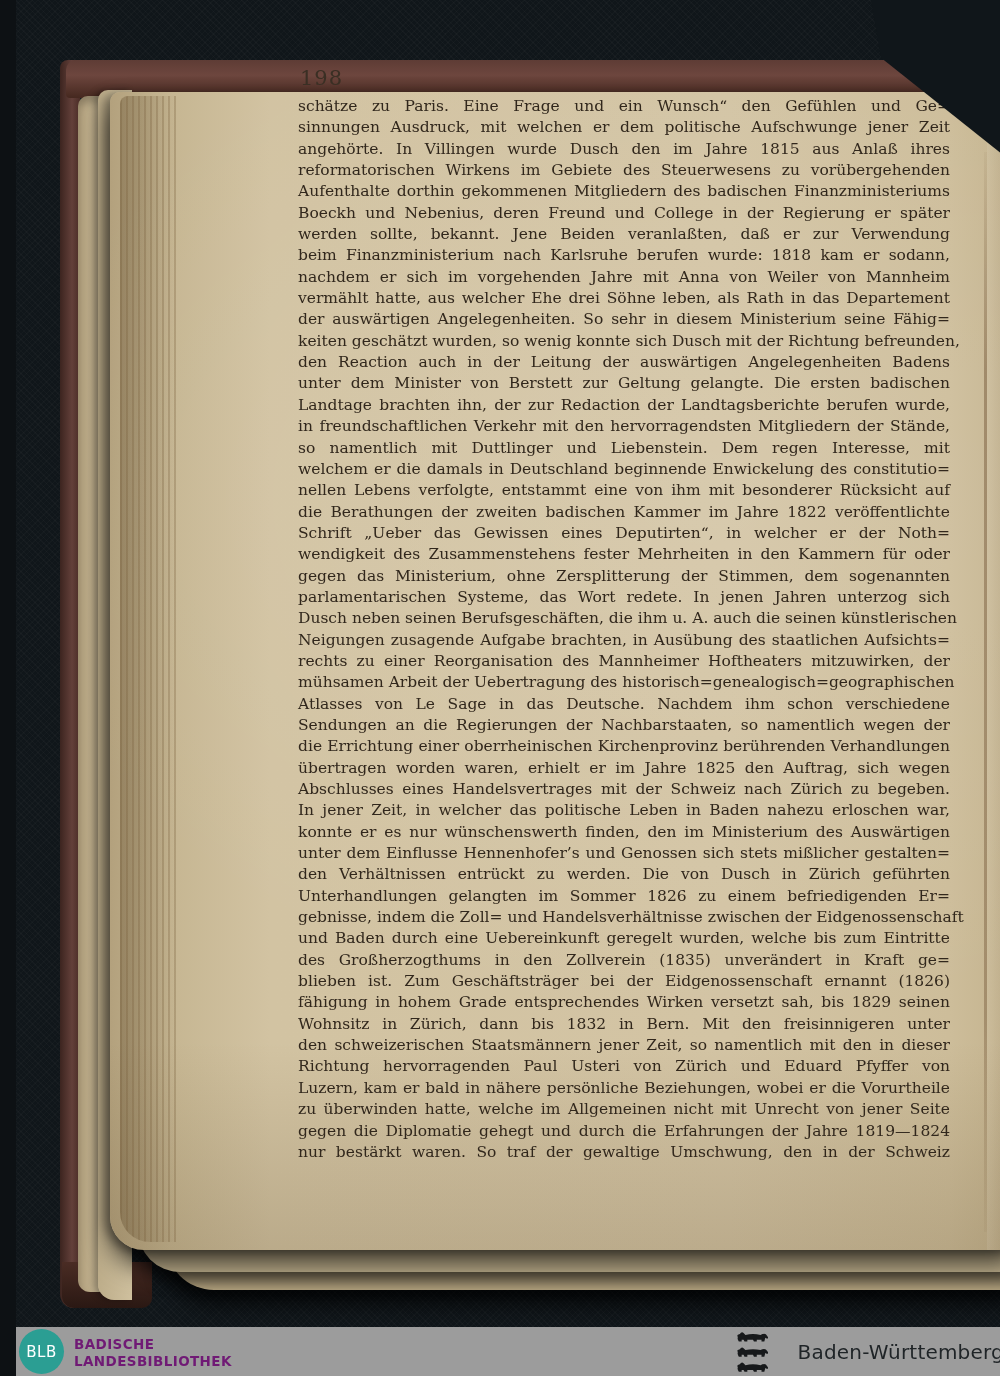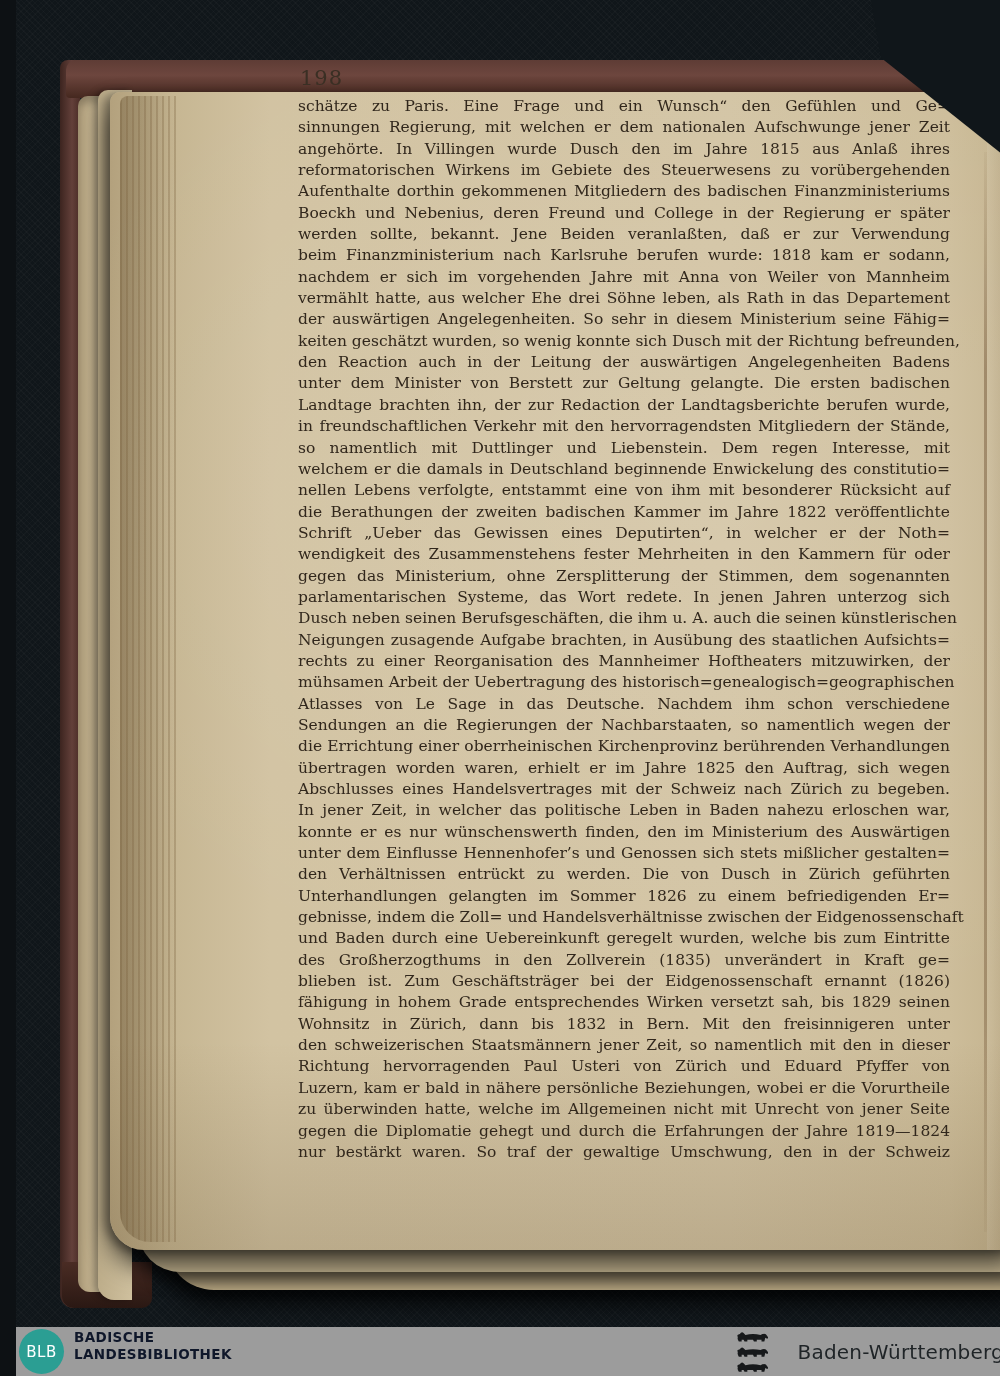--- a/index.html
+++ b/index.html
@@ -57,21 +57,21 @@
   .page-number{position:absolute;left:284px;top:66px;font-size:21px;color:#3a2f24;letter-spacing:1px;}
   .text-block{position:absolute;left:282px;top:96px;width:652px;color:#31271c;
     font-size:15.5px;line-height:21.35px;}
   .line{text-align:justify;text-align-last:justify;white-space:nowrap;}
   
   .footer-bar{position:absolute;left:0;top:1327px;width:1000px;height:49px;background:#9c9c9c;
     font-family:"DejaVu Sans","Liberation Sans",sans-serif;}
   .blb-logo{position:absolute;left:3px;top:2px;width:45px;height:45px;border-radius:50%;
     background:#2b9e93;display:flex;align-items:center;justify-content:center;}
   .blb-logo span{color:#ffffff;font-weight:normal;font-size:15px;letter-spacing:.5px;}
-  .library-name{position:absolute;left:58px;top:2px;color:#0f172a;font-weight:bold;
+  .library-name{position:absolute;left:58px;top:9px;color:#701a75;font-weight:bold;
     font-size:13.5px;line-height:17px;letter-spacing:.4px;}
   .region{position:absolute;right:12px;top:0;height:49px;display:flex;align-items:center;gap:28px;}
   .coat{width:34px;height:42px;}
   .region-name{color:#1f2427;font-size:20px;font-weight:500;letter-spacing:.2px;}
 </style>
 </head>
 <body>
 
 <div class="stage">
 
@@ -88,21 +88,21 @@
   <div class="main-page">
     <div class="gutter-stripes"></div>
     <div class="right-shade"></div>
     <div class="crease-right"></div>
   </div>
 
   <div class="page-number">198</div>
 
   <div class="text-block">
       <div class="line">schätze zu Paris. Eine Frage und ein Wunsch“ den Gefühlen und Ge=</div>
-      <div class="line">sinnungen Regierung, mit welchen er dem nationalen Aufschwunge jener Zeit</div>
+      <div class="line">sinnungen Ausdruck, mit welchen er dem politische Aufschwunge jener Zeit</div>
       <div class="line">angehörte. In Villingen wurde Dusch den im Jahre 1815 aus Anlaß ihres</div>
       <div class="line">reformatorischen Wirkens im Gebiete des Steuerwesens zu vorübergehenden</div>
       <div class="line">Aufenthalte dorthin gekommenen Mitgliedern des badischen Finanzministeriums</div>
       <div class="line">Boeckh und Nebenius, deren Freund und College in der Regierung er später</div>
       <div class="line">werden sollte, bekannt. Jene Beiden veranlaßten, daß er zur Verwendung</div>
       <div class="line">beim Finanzministerium nach Karlsruhe berufen wurde: 1818 kam er sodann,</div>
       <div class="line">nachdem er sich im vorgehenden Jahre mit Anna von Weiler von Mannheim</div>
       <div class="line">vermählt hatte, aus welcher Ehe drei Söhne leben, als Rath in das Departement</div>
       <div class="line">der auswärtigen Angelegenheiten. So sehr in diesem Ministerium seine Fähig=</div>
       <div class="line">keiten geschätzt wurden, so wenig konnte sich Dusch mit der Richtung befreunden,</div>

